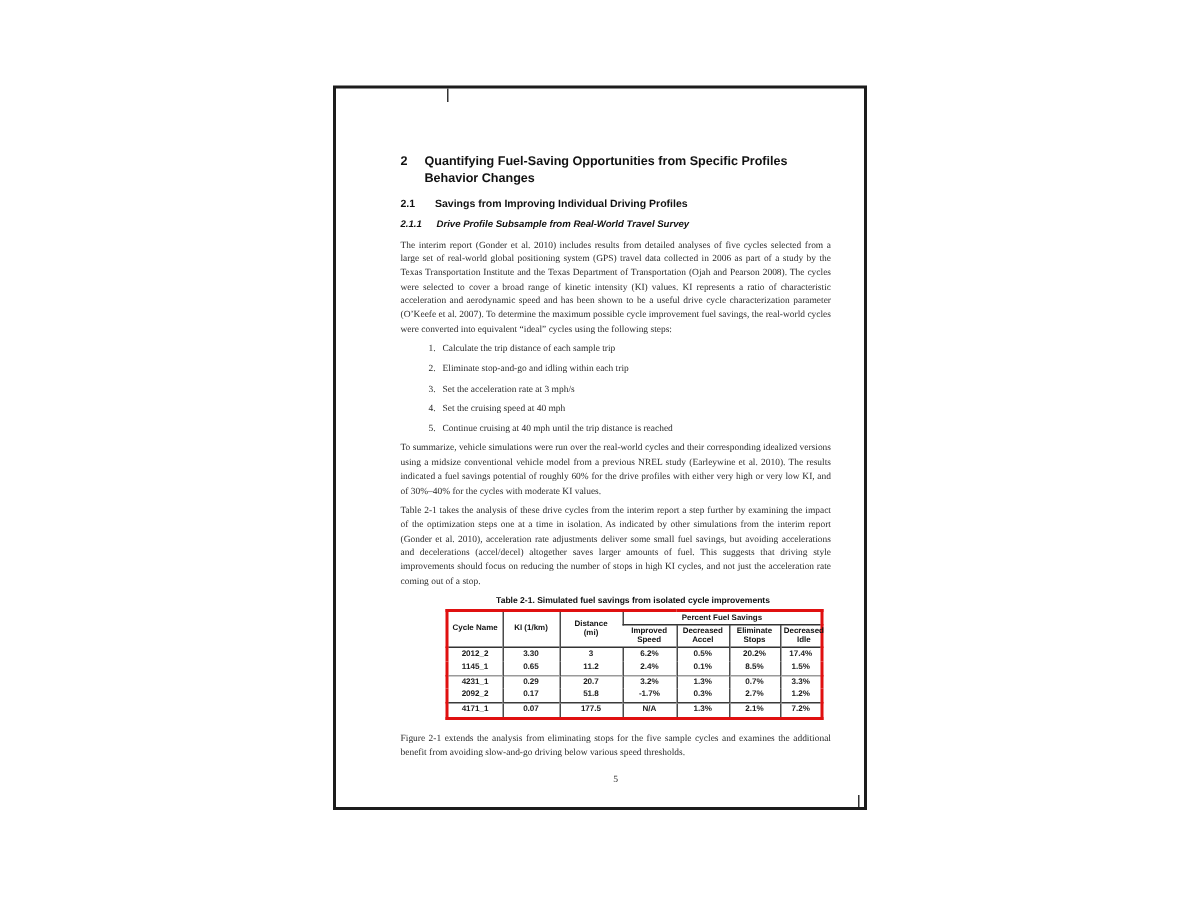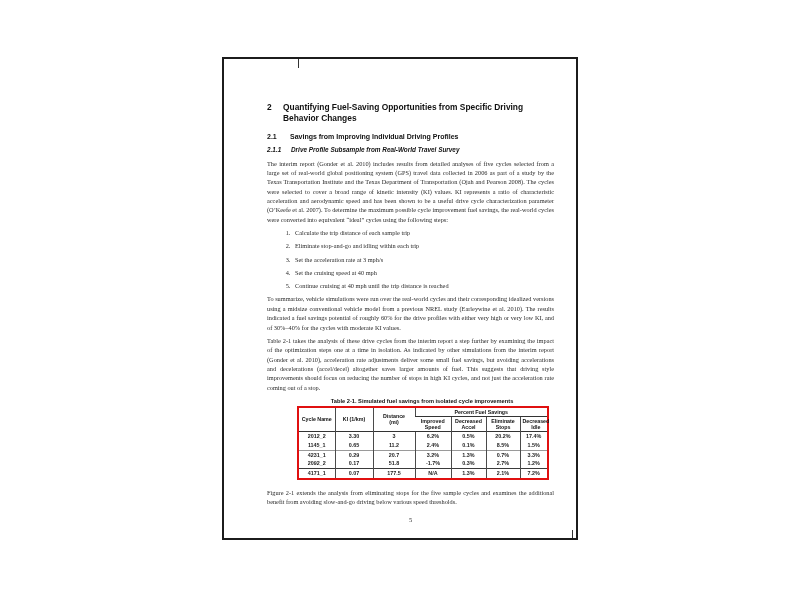--- a/index.html
+++ b/index.html
@@ -50,21 +50,21 @@
 </style>
 </head>
 <body>
 
 <div class="doc-page">
   <div class="tick-top"></div>
   <div class="tick-bottom"></div>
 
   <div class="h1">
     <span class="hnum">2</span>
-    <span class="htext">Quantifying Fuel-Saving Opportunities from Specific Driving Behavior Changes</span>
+    <span class="htext">Quantifying Fuel-Saving Opportunities from Specific Profiles Behavior Changes</span>
   </div>
 
   <div class="h2">
     <span class="hnum">2.1</span>
     <span class="htext">Savings from Improving Individual Driving Profiles</span>
   </div>
 
   <div class="h3">
     <span class="hnum">2.1.1</span>
     <span class="htext">Drive Profile Subsample from Real-World Travel Survey</span>

